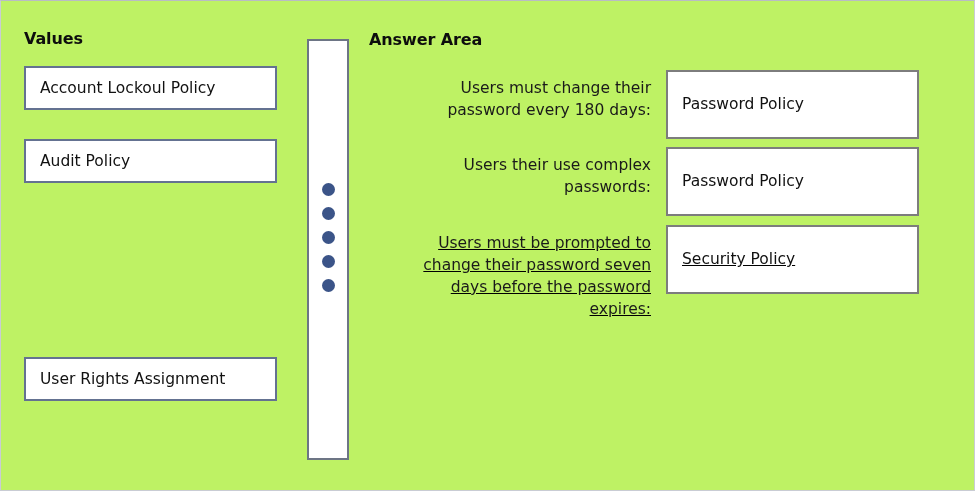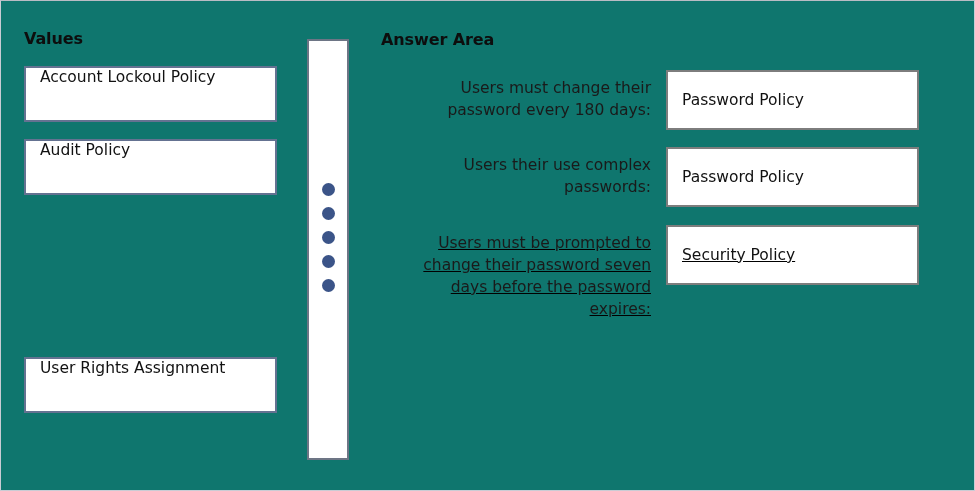--- a/index.html
+++ b/index.html
@@ -8,50 +8,50 @@
     background: #ffffff;
   }
   body {
     font-family: "DejaVu Sans", sans-serif;
   }
 
   #page {
     position: relative;
     width: 975px;
     height: 491px;
-    background: #0f766e;
+    background: #bef264;
     box-sizing: border-box;
     border: 1px solid #c9ccd4;
     border-top: 1px solid #b9bcc4;
     overflow: hidden;
   }
 
   
   .heading {
     position: absolute;
     font-weight: bold;
     font-size: 16px;
     color: #0d0d0d;
     letter-spacing: -0.1px;
     white-space: nowrap;
   }
   #values-heading { left: 23px; top: 28px; }
-  #answer-heading { left: 380px; top: 29px; }
+  #answer-heading { left: 368px; top: 29px; }
 
   
   .value-box {
     position: absolute;
     left: 23px;
     width: 253px;
-    height: 56px;
+    height: 44px;
     box-sizing: border-box;
     border: 2px solid #647291;
     background: #ffffff;
     display: flex;
-    align-items: flex-start;
+    align-items: center;
     padding-left: 14px;
   }
   .value-box .value-label {
     font-size: 15.5px;
     color: #111111;
     line-height: 1.2;
   }
   #value-box-0 { top: 65px; }
   #value-box-1 { top: 138px; }
   #value-box-2 { top: 356px; }
@@ -99,21 +99,21 @@
     text-align: right;
     padding-right: 15px;
     box-sizing: border-box;
     font-size: 15.5px;
     color: #1a1a1a;
     line-height: 1.42;
     padding-top: 7px;
   }
   .answer-box {
     width: 253px;
-    height: 60px;
+    height: 69px;
     box-sizing: border-box;
     border: 2px solid #7d7d7d;
     background: #ffffff;
     display: flex;
     align-items: center;
     padding-left: 14px;
     flex: none;
   }
   .answer-box .answer-value {
     font-size: 15.5px;

